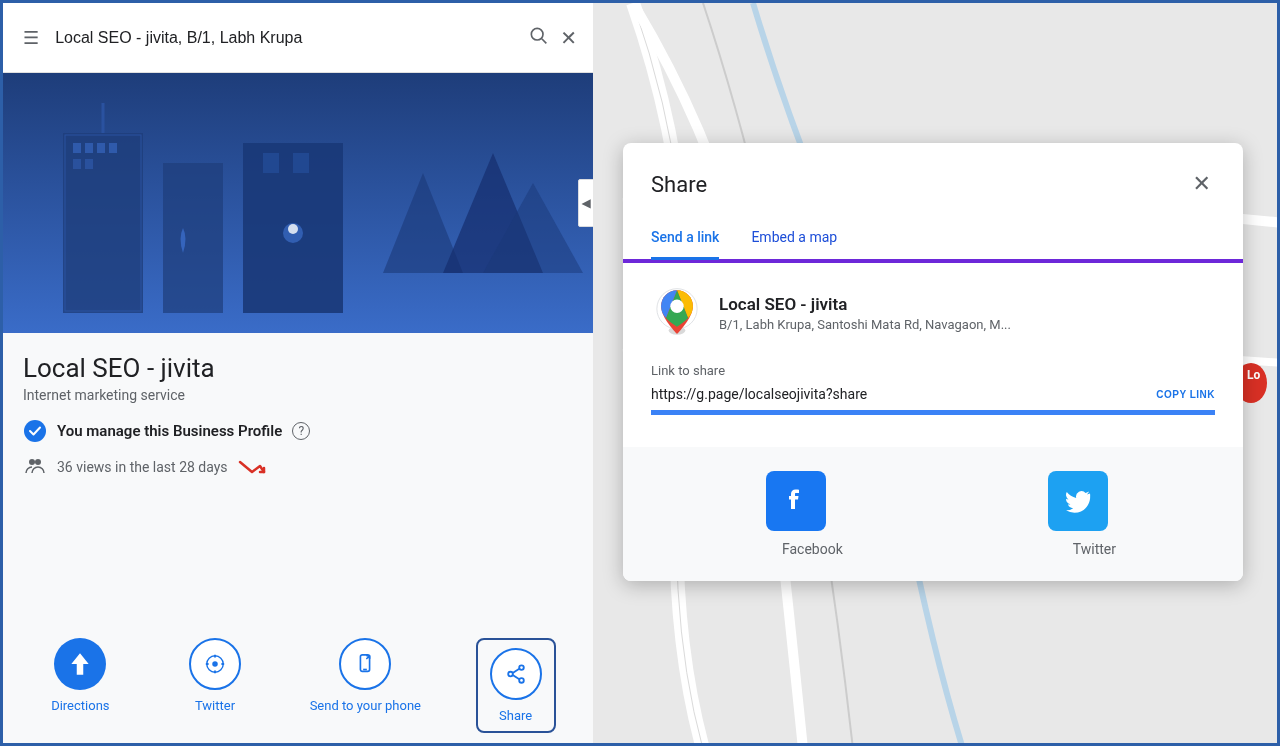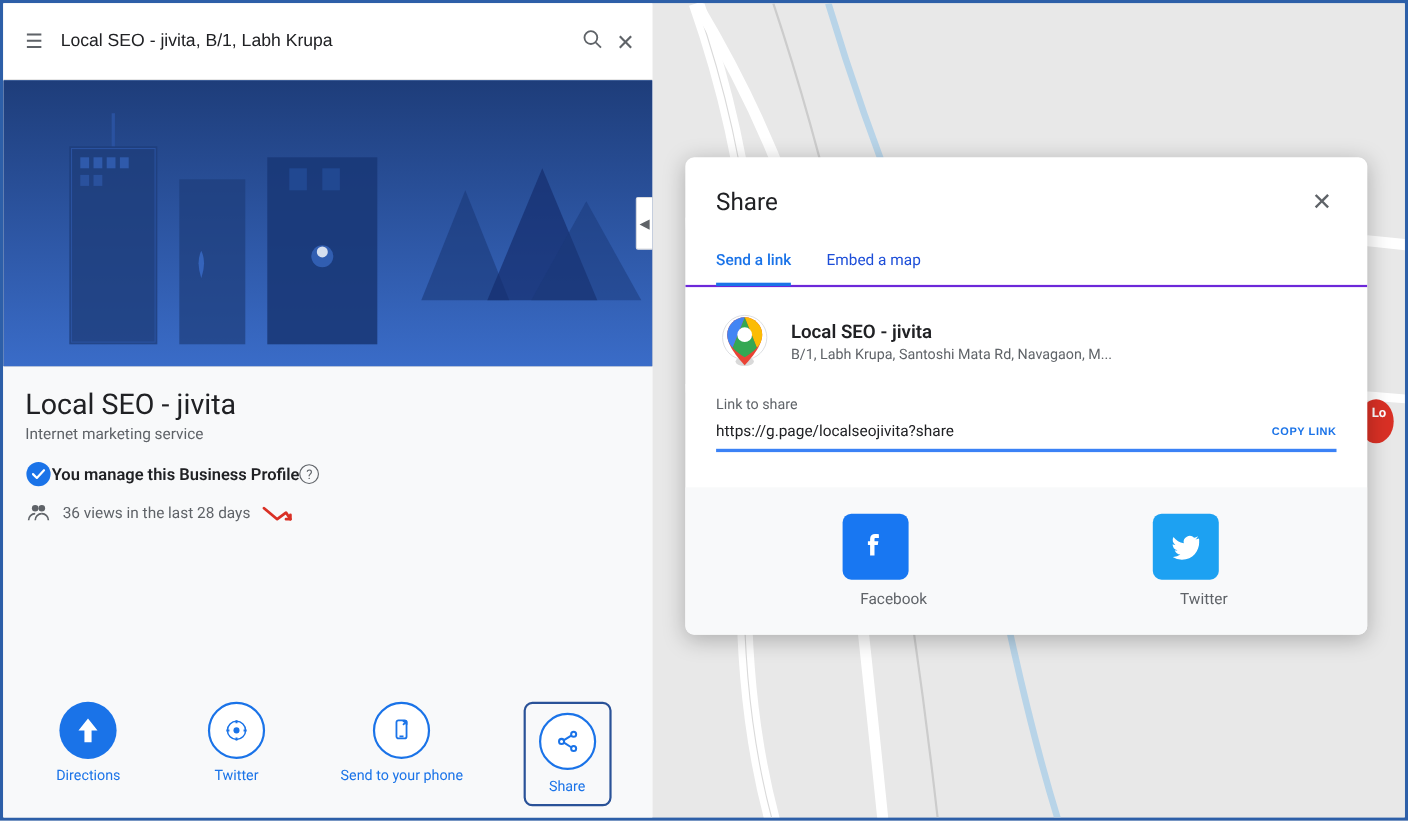--- a/index.html
+++ b/index.html
@@ -132,21 +132,21 @@
 
     .business-type {
       font-size: 14px;
       color: #5f6368;
       margin-bottom: 16px;
     }
 
     .manage-profile {
       display: flex;
       align-items: center;
-      gap: 0;
+      gap: 10px;
       margin-bottom: 12px;
     }
 
     .manage-text {
       font-size: 15px;
       font-weight: 600;
       color: #202124;
     }
 
     .help-icon {
@@ -259,21 +259,21 @@
       cursor: pointer;
       background: none;
       border: none;
       padding: 4px;
     }
 
     .modal-tabs {
       display: flex;
       padding: 0 28px;
       margin-top: 16px;
-      border-bottom: 2px solid #6d28d9;
+      border-bottom: 4px solid #6d28d9;
       gap: 32px;
       text-align: right;
     }
 
     .tab-item {
       padding: 12px 0;
       font-size: 14px;
       cursor: pointer;
       color: #1d4ed8;
       border-bottom: 3px solid transparent;
@@ -322,21 +322,21 @@
     .link-label {
       font-size: 13px;
       color: #5f6368;
       margin-bottom: 8px;
     }
 
     .link-row {
       display: flex;
       align-items: center;
       justify-content: space-between;
-      border-bottom: 3px solid #3b82f6;
+      border-bottom: 5px solid #3b82f6;
       padding-bottom: 8px;
     }
 
     .link-url {
       font-size: 14px;
       color: #202124;
     }
 
     .copy-link-btn {
       font-size: 10px;

